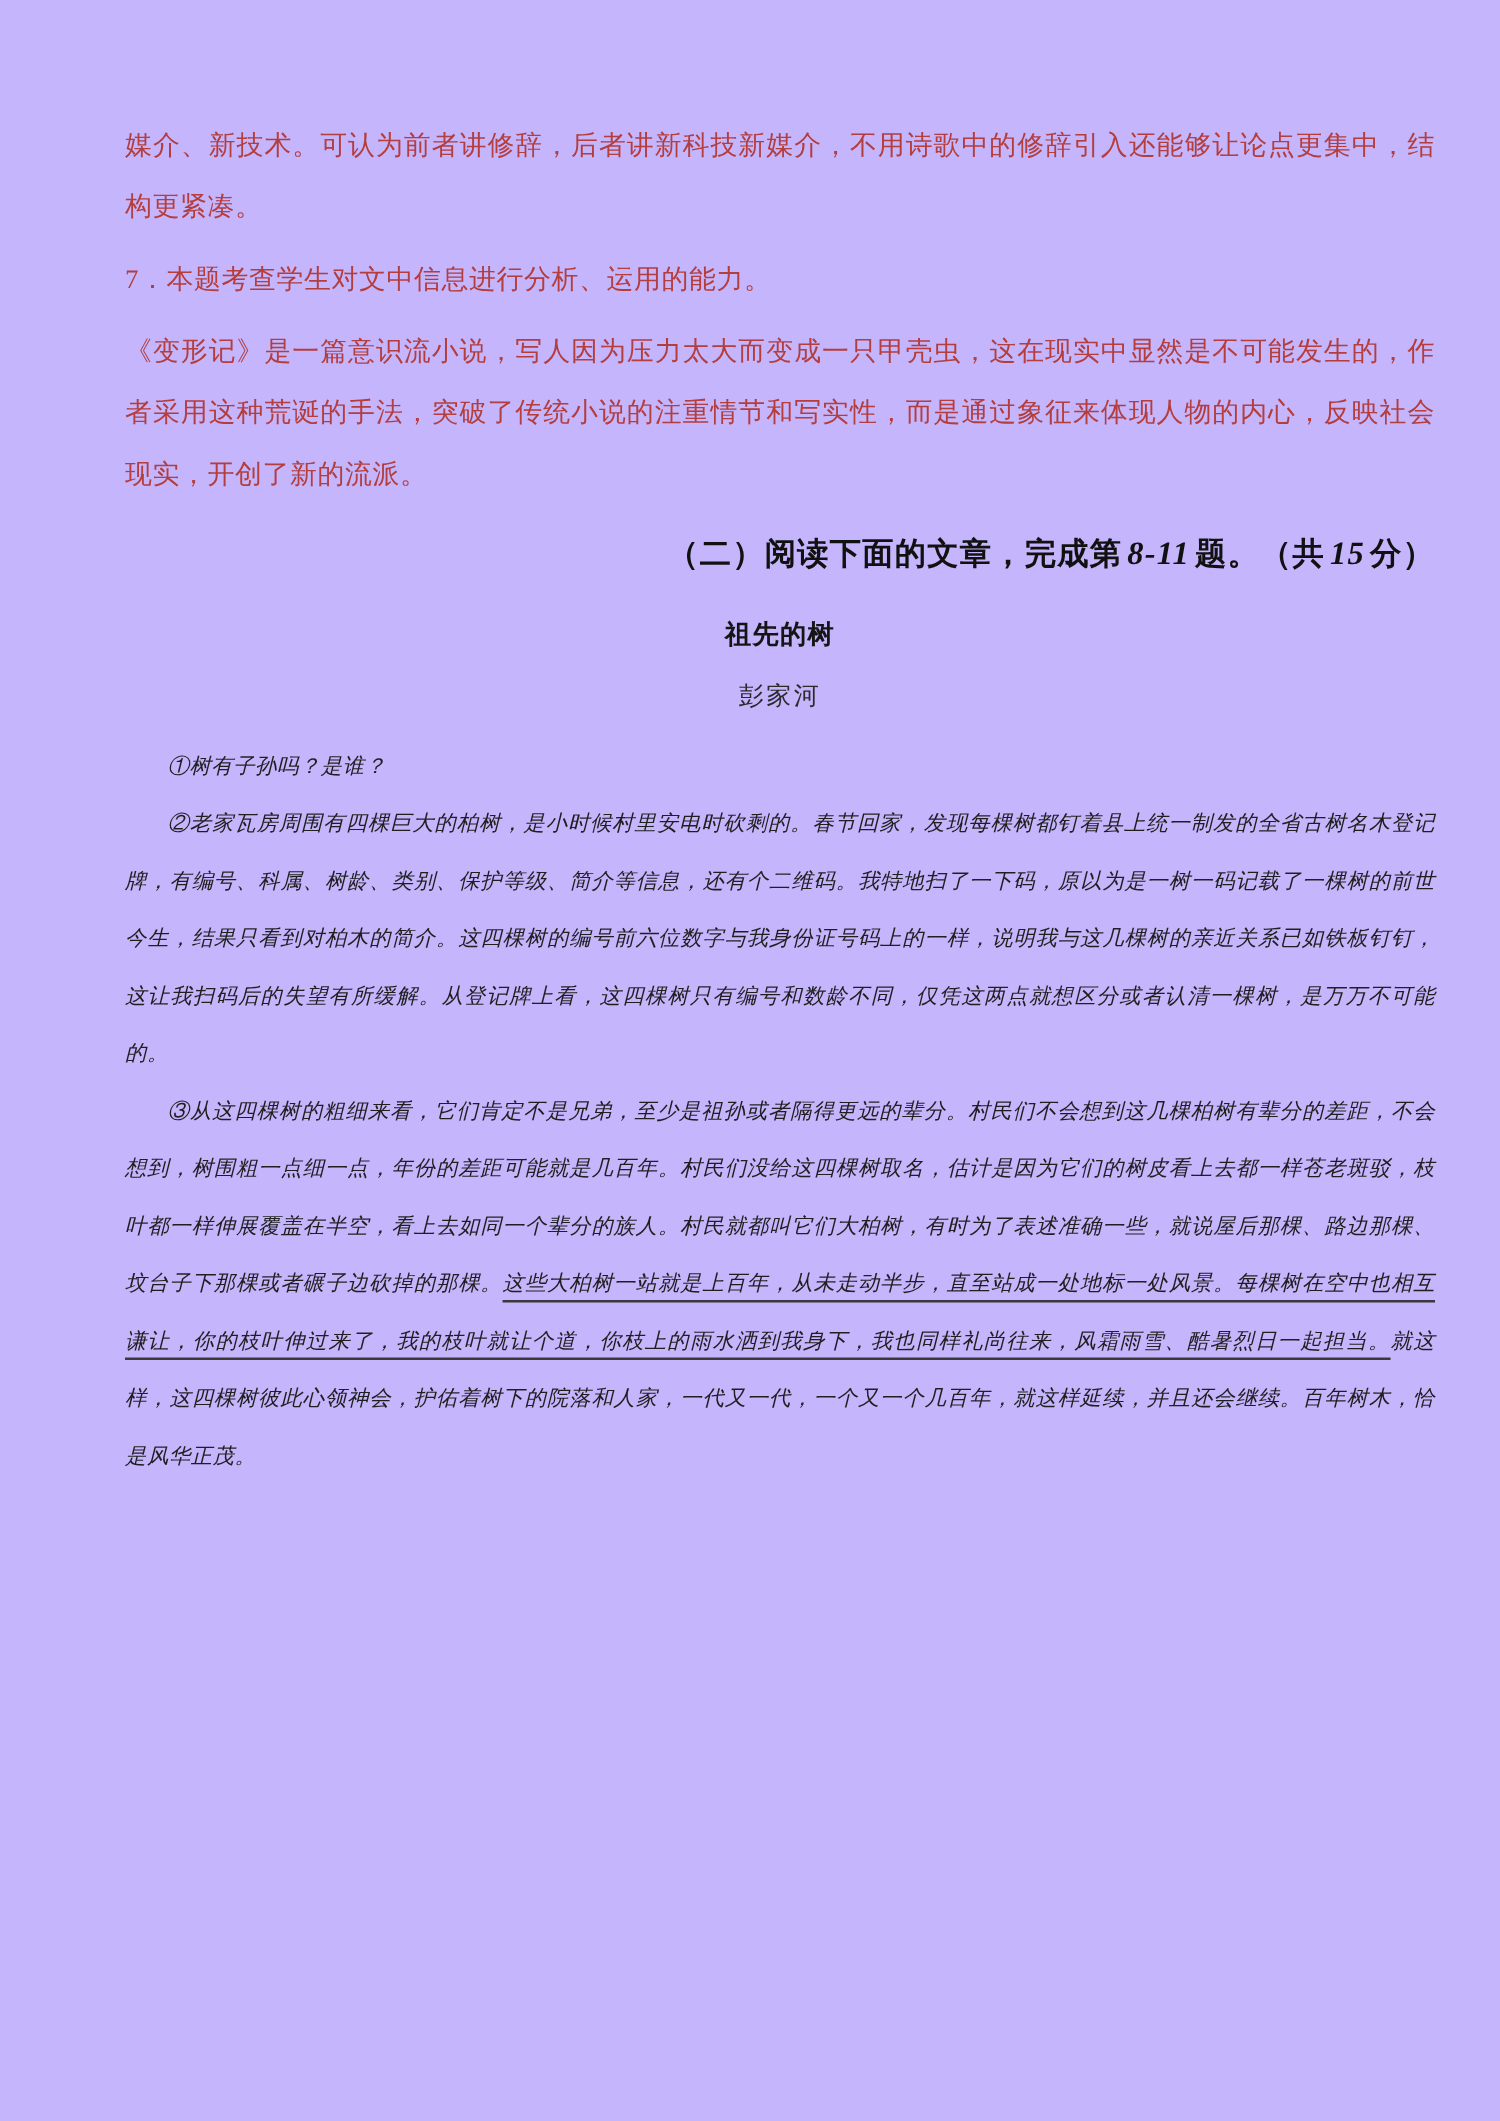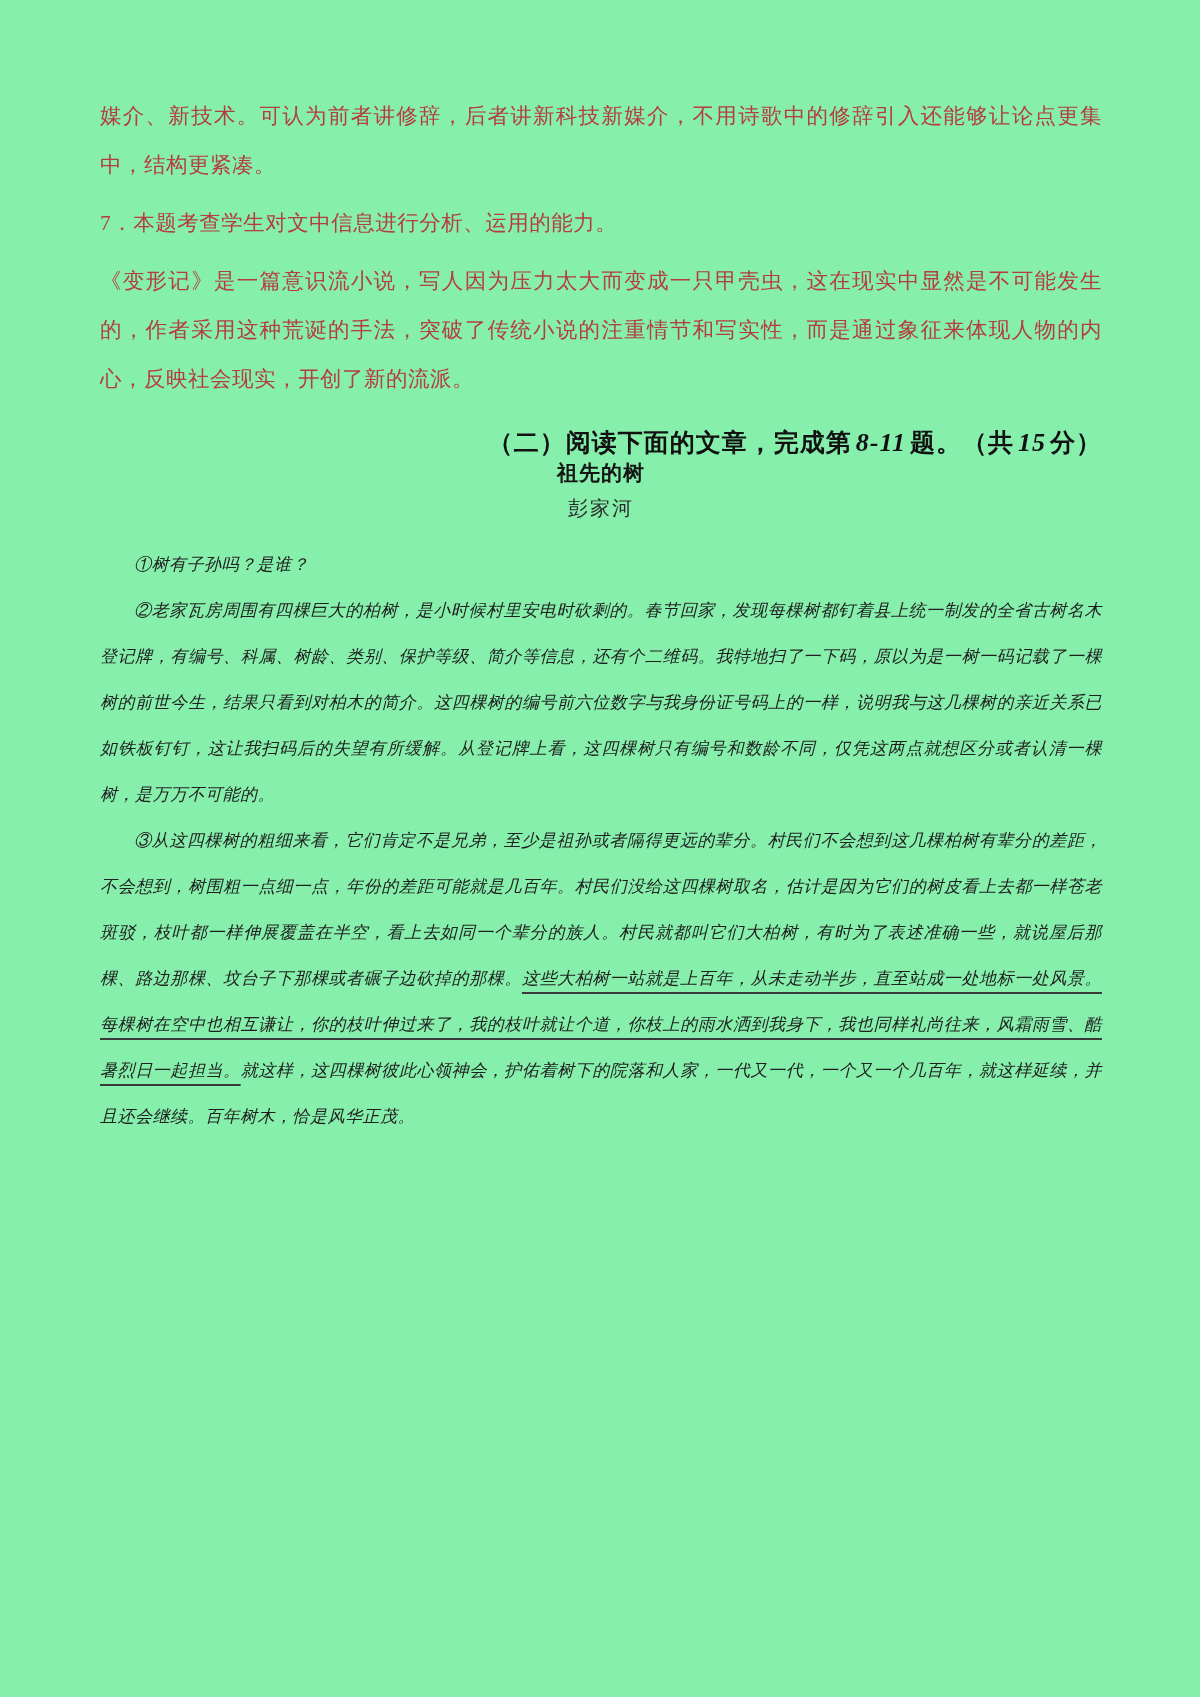--- a/index.html
+++ b/index.html
@@ -5,23 +5,23 @@
   html, body {
     margin: 0;
     padding: 0;
     background: #ffffff;
   }
   .page {
     position: relative;
     width: 1200px;
     height: 1697px;
     margin: 0 auto;
-    background: #86efac;
+    background: #c4b5fd;
     box-sizing: border-box;
-    padding: 92px 98px 40px 100px;
+    padding: 92px 52px 40px 100px;
     overflow: hidden;
     font-family: "Liberation Serif", "DejaVu Serif", serif;
   }
 
   
   .answers p {
     color: #b43d3d;
     font-size: 21.5px;
     line-height: 49px;
     text-align: justify;
@@ -45,27 +45,28 @@
     font-size: 26px;
     padding: 0 4px;
   }
 
   
   .article-title {
     text-align: center;
     font-weight: bold;
     font-size: 21px;
     color: #151515;
+    margin-top: 34px;
     letter-spacing: 1px;
   }
   .article-author {
     text-align: center;
     font-size: 20px;
     color: #2a2a2a;
-    margin-top: 8px;
+    margin-top: 22px;
     letter-spacing: 2px;
   }
   .article-body {
     margin-top: 20px;
   }
   .article-body p {
     font-size: 17px;
     line-height: 46px;
     color: #1f1f1f;
     text-align: justify;

